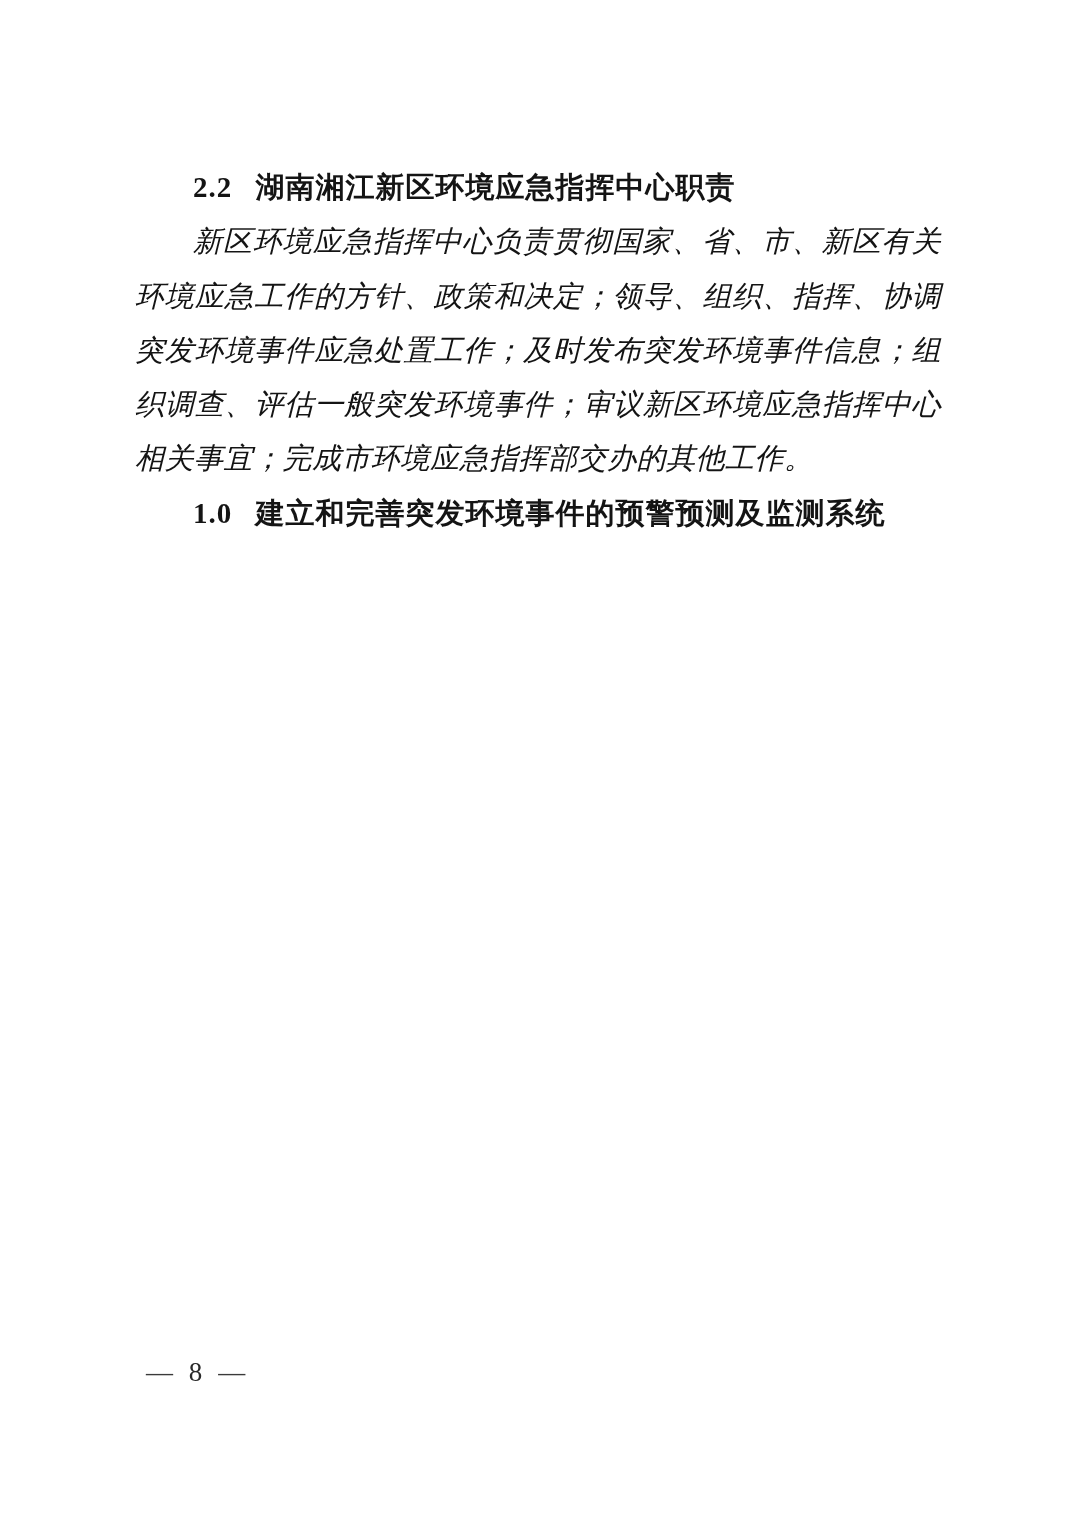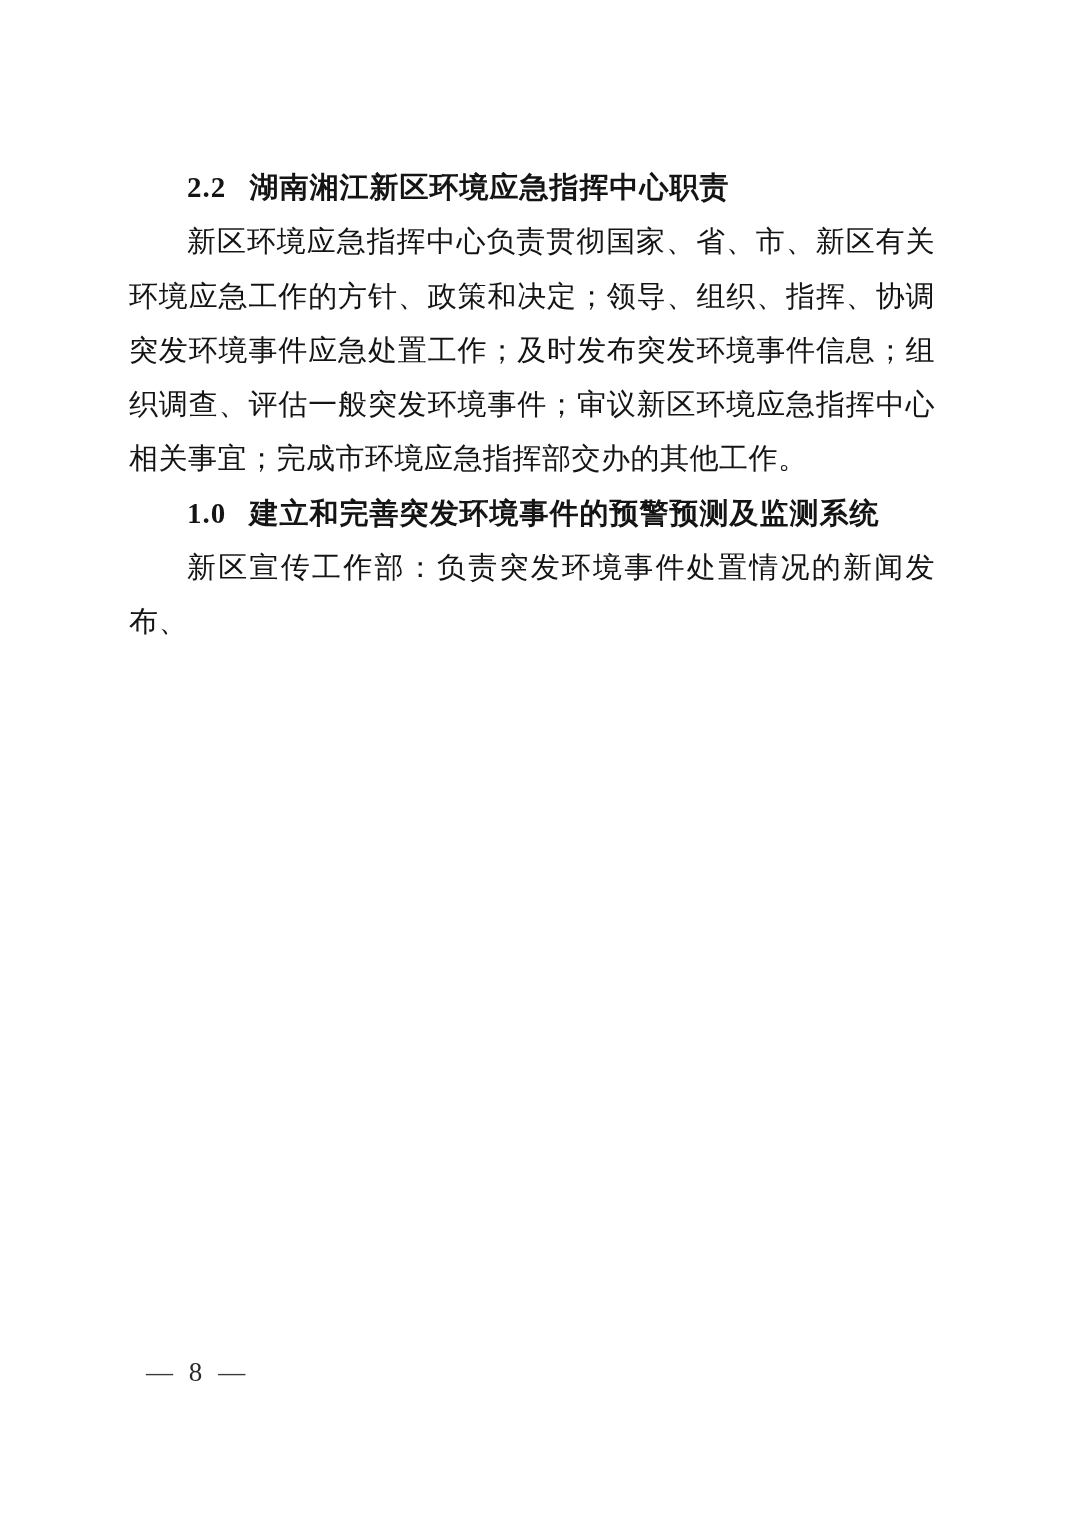--- a/index.html
+++ b/index.html
@@ -12,32 +12,33 @@
     width: 1074px;
     height: 1520px;
     margin: 0 auto;
     background: #ffffff;
     font-family: "Liberation Serif", "DejaVu Serif", serif;
     color: #141414;
     overflow: hidden;
   }
   .content {
     position: absolute;
-    left: 129px;
+    left: 135px;
     top: 160px;
     width: 806px;
     font-size: 29px;
     line-height: 54.3px;
     text-align: justify;
     text-justify: inter-ideograph;
   }
   .para {
     margin: 0;
     text-indent: 2em;
     letter-spacing: 0.5px;
+    font-style: italic;
   }
   .heading {
     margin: 0;
     text-indent: 2em;
     font-weight: 700;
     letter-spacing: 1px;
   }
   .heading .heading-number {
     margin-right: 0.8em;
   }
@@ -66,21 +67,20 @@
 
     <p class="heading"><span class="heading-number">2.2</span><span class="heading-title">湖南湘江新区环境应急指挥中心职责</span></p>
 
     <p class="para">新区环境应急指挥中心负责贯彻国家、省、市、新区有关环境应急工作的方针、政策和决定；领导、组织、指挥、协调突发环境事件应急处置工作；及时发布突发环境事件信息；组织调查、评估一般突发环境事件；审议新区环境应急指挥中心相关事宜；完成市环境应急指挥部交办的其他工作。</p>
 
 
     <p class="heading"><span class="heading-number">1.0</span><span class="heading-title">建立和完善突发环境事件的预警预测及监测系统</span></p>
 
 
 
-    <p class="para">新区宣传工作部：负责突发环境事件处置情况的新闻发布、</p>
 
   </div>
 
   <div class="footer">
     <span class="dash">—</span><span class="page-num">8</span><span class="dash">—</span>
   </div>
 
 </div>
 
 </body></html>

